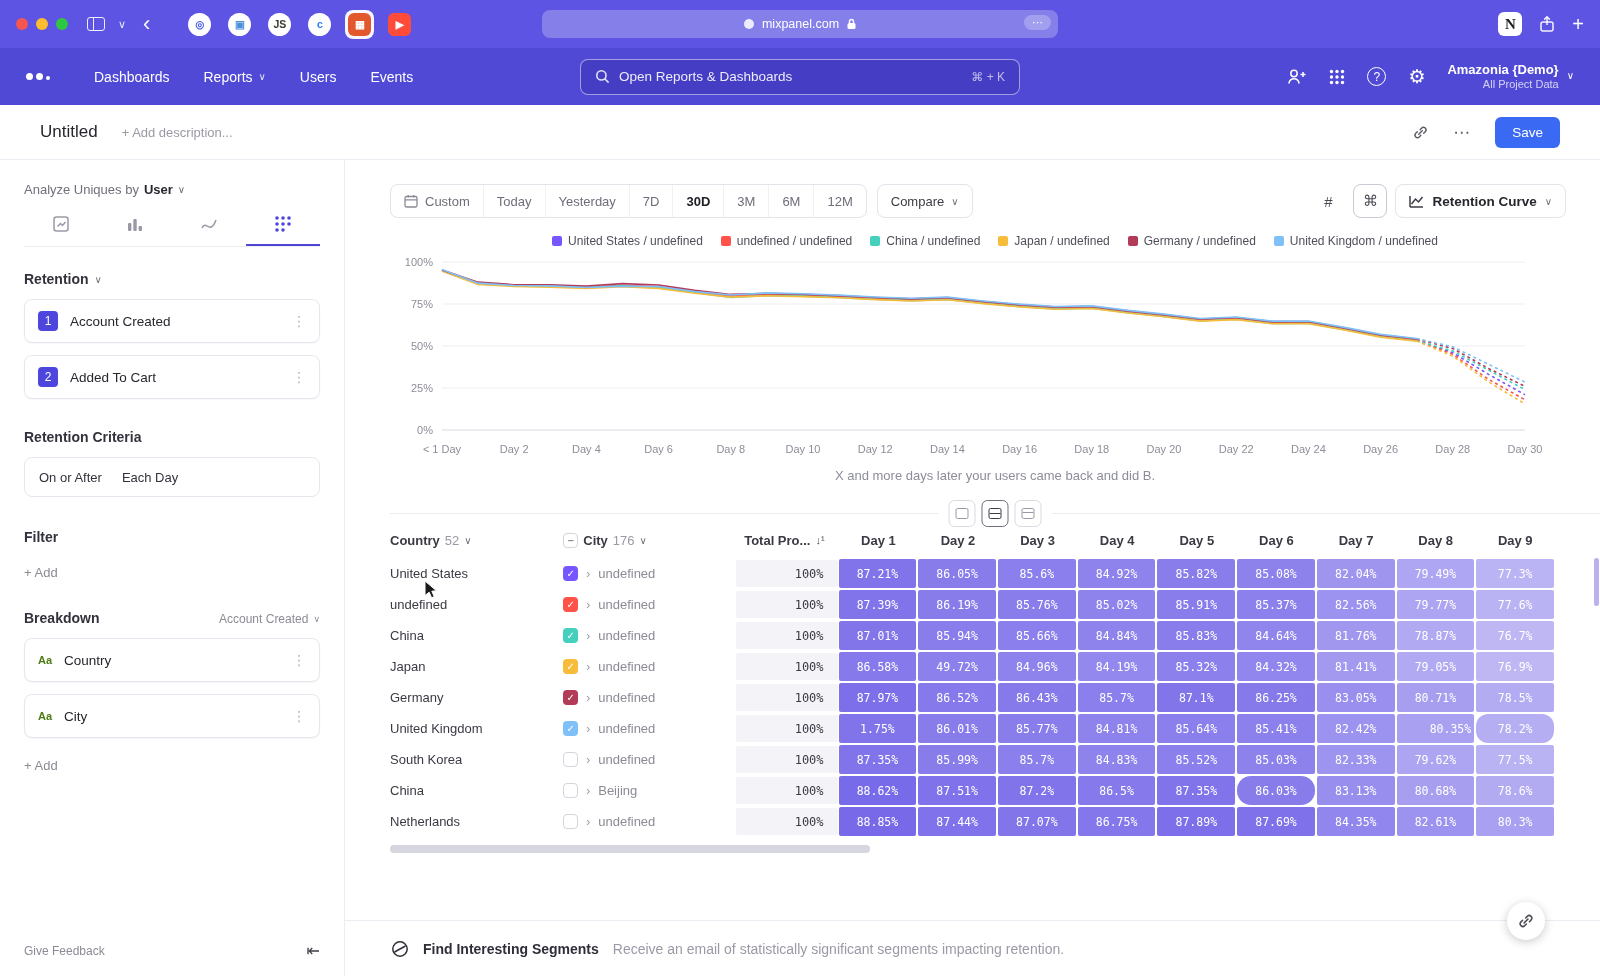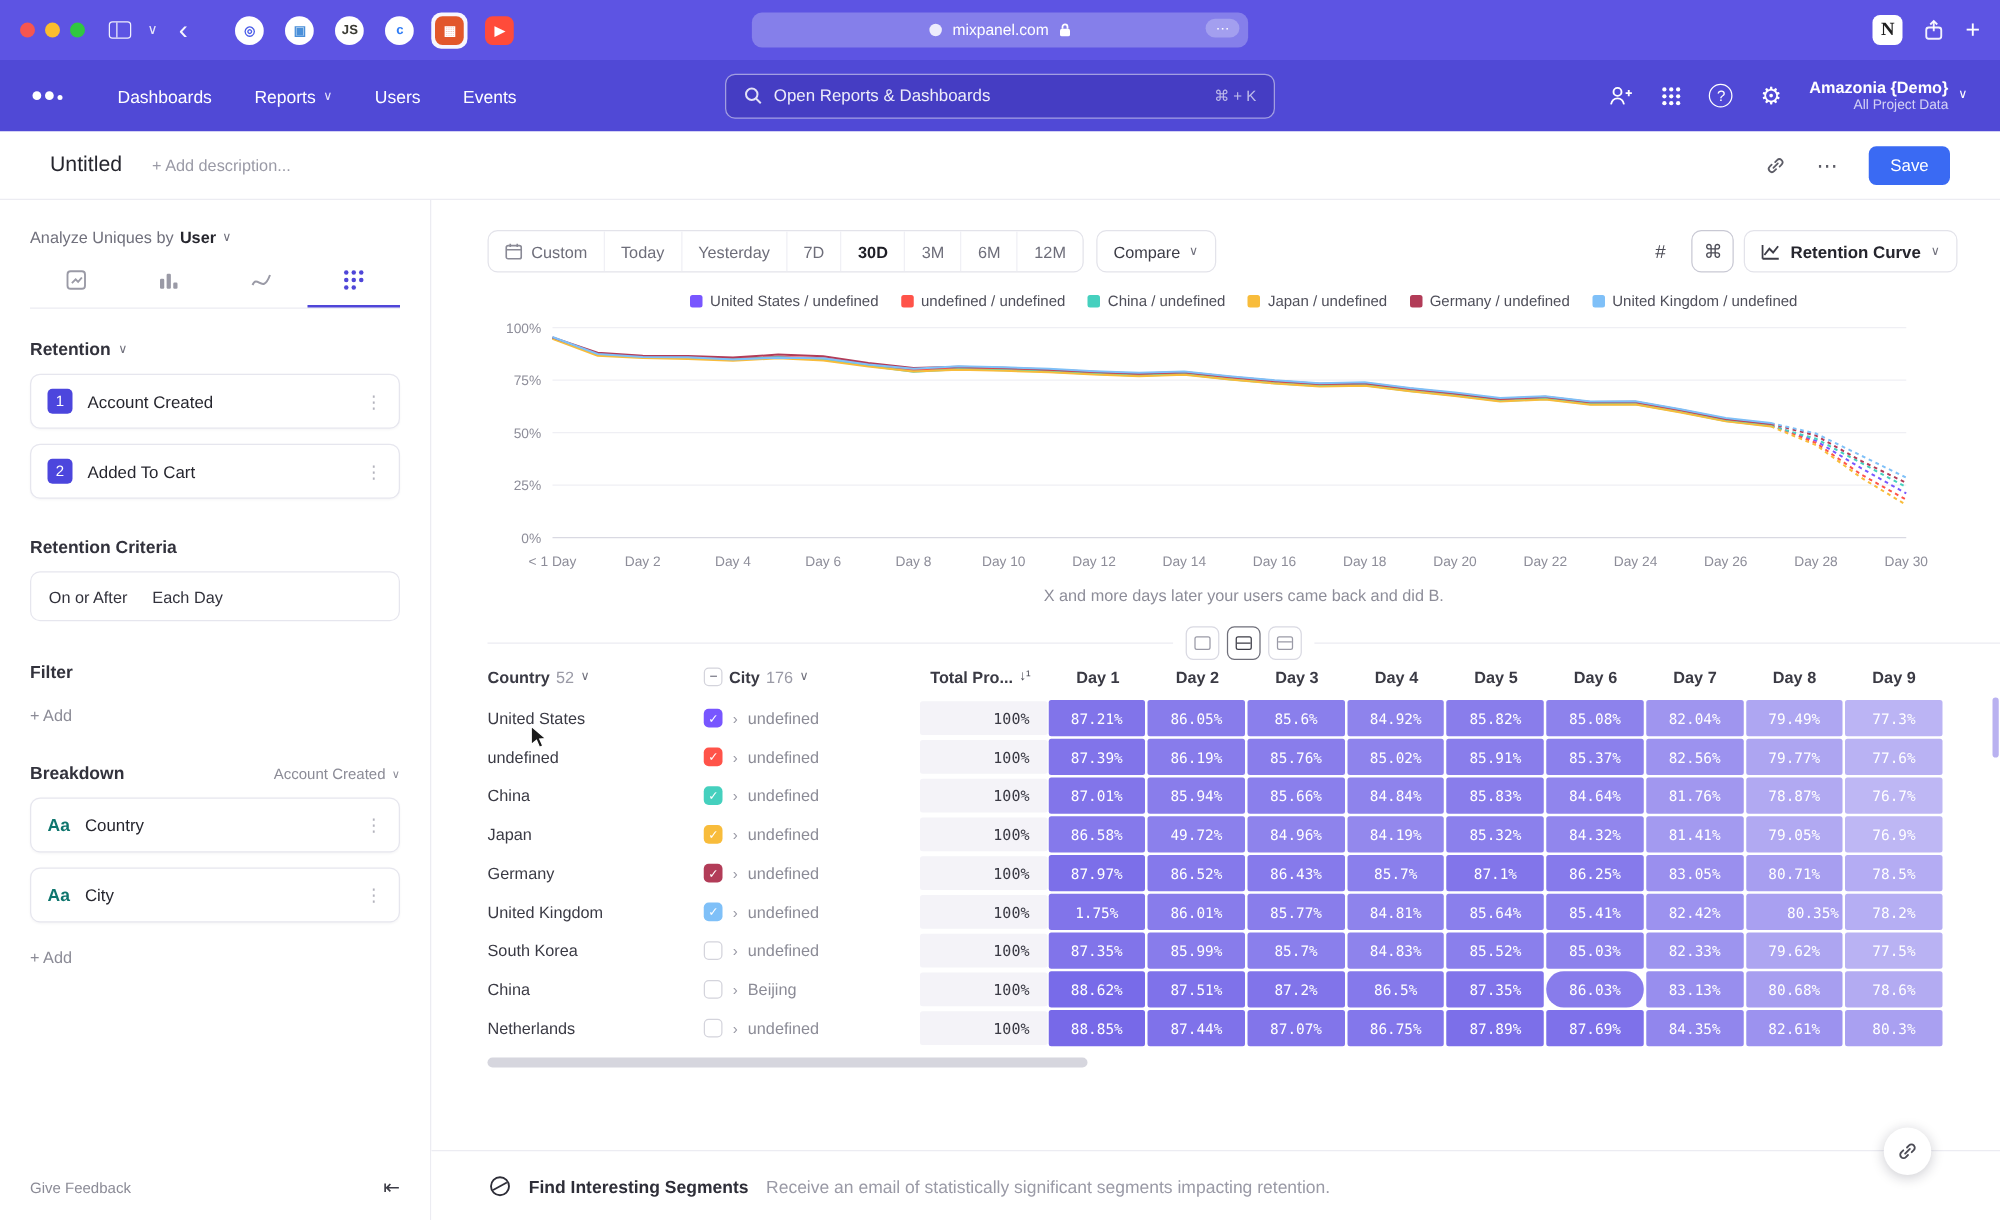--- a/index.html
+++ b/index.html
@@ -13,21 +13,21 @@
   .win-ic{color:rgba(255,255,255,.9);font-size:15px;line-height:1;display:flex;align-items:center}
   .sb-ic{width:18px;height:14px;border:1.6px solid rgba(255,255,255,.9);border-radius:3px;position:relative}
   .sb-ic::before{content:"";position:absolute;left:4.5px;top:0;bottom:0;width:1.6px;background:rgba(255,255,255,.9)}
   .chev-sm{font-size:11px;color:rgba(255,255,255,.85)}
   .back{font-size:22px;color:rgba(255,255,255,.95);margin-left:4px}
   .ext-row{display:flex;align-items:center;gap:11px;margin-left:22px}
   .ext-wrap{display:flex;align-items:center;justify-content:center;border-radius:8px;padding:3px}
   .ext-wrap.active{background:rgba(255,255,255,.95)}
   .ext{width:23px;height:23px;border-radius:50%;display:flex;align-items:center;justify-content:center;font-size:10.5px;font-weight:bold}
   .ext.square{border-radius:6px}
-  .url-pill{position:absolute;left:50%;top:10px;transform:translateX(-50%);width:397px;height:28px;background:rgba(255,255,255,.25);border-radius:8px;display:flex;align-items:center;justify-content:center;gap:7px;color:#fff;font-size:12.5px}
+  .url-pill{position:absolute;left:50%;top:10px;transform:translateX(-50%);width:516px;height:28px;background:rgba(255,255,255,.25);border-radius:8px;display:flex;align-items:center;justify-content:center;gap:7px;color:#fff;font-size:12.5px}
   .url-pill .dots{position:absolute;right:7px;top:5px;background:rgba(255,255,255,.25);border-radius:9px;padding:1px 8px;font-size:11px;color:#fff}
   .brow-right{margin-left:auto;display:flex;align-items:center;gap:16px}
   .notion{width:24px;height:24px;background:#fff;border-radius:6px;color:#1f1f1f;font-family:"Liberation Serif",serif;font-weight:bold;font-size:15px;display:flex;align-items:center;justify-content:center}
   .plus{color:#fff;font-size:20px;font-weight:300}
 
   
   .app-header{height:57px;background:#5049d6;display:flex;align-items:center;padding:0 26px;position:relative;color:#fff}
   .logo{display:flex;align-items:center;gap:3px;margin-right:44px}
   .logo i{background:#fff;border-radius:50%;display:block}
   .logo .d1,.logo .d2{width:7px;height:7px}
@@ -69,21 +69,21 @@
   .sec-h .chev{font-size:10px;color:#70707c;font-weight:normal}
   .card{margin-top:12px;border:1px solid #e6e6ee;border-radius:8px;height:44px;display:flex;align-items:center;padding:0 13px;gap:12px;background:#fff;box-shadow:0 1px 2px rgba(30,30,60,.04)}
   .badge{width:20px;height:20px;border-radius:4px;background:#4c46dd;color:#fff;font-size:12px;display:flex;align-items:center;justify-content:center;flex-shrink:0}
   .card .lbl{font-size:13.5px;color:#26262e}
   .kebab{margin-left:auto;color:#b3b3bd;font-size:14px}
   .crit-card{margin-top:12px;border:1px solid #e6e6ee;border-radius:8px;height:40px;display:flex;align-items:center;padding:0 14px;gap:20px;font-size:13px;color:#32323c}
   .add-link{margin-top:20px;font-size:13px;color:#8b8b96;display:flex;align-items:center;gap:4px}
   .bd-row{margin-top:30px;display:flex;align-items:baseline}
   .bd-row .sec-h2{font-size:14px;font-weight:bold;color:#32323c}
   .bd-scope{margin-left:auto;font-size:12px;color:#8b8b96;display:flex;gap:5px;align-items:center}
-  .aa{color:#0f766e;font-size:14px;font-weight:bold}
+  .aa{color:#4d7c0f;font-size:11px;font-weight:bold}
   .side-foot{position:absolute;left:24px;right:24px;bottom:16px;display:flex;align-items:center;justify-content:space-between}
   .feedback{font-size:12px;color:#8b8b96}
   .collapse{font-size:16px;color:#3c3c46}
 
   
   .toolbar{display:flex;align-items:center;margin-right:34px}
   .seg{display:flex;border:1px solid #e3e3ea;border-radius:8px;height:34px;background:#fff;overflow:hidden}
   .seg-item{padding:0 13px;display:flex;align-items:center;gap:7px;font-size:13px;color:#6e6e7a;cursor:pointer;white-space:nowrap}
   .seg-item + .seg-item{border-left:1px solid #f0f0f5}
   .seg-item.selected{color:#1e1e26;font-weight:bold}
@@ -771,21 +771,21 @@
             <div class="td day">
               <div class="day-val" style="background: rgba(116, 102, 232, 0.83);">85.41%</div>
             </div>
             <div class="td day">
               <div class="day-val" style="background: rgba(116, 102, 232, 0.71);">82.42%</div>
             </div>
             <div class="td day">
               <div class="day-val" style="background: rgba(116, 102, 232, 0.62); padding-left: 30px;">80.35%</div>
             </div>
             <div class="td day">
-              <div class="day-val" style="background: rgba(116, 102, 232, 0.53);">78.2%</div>
+              <div class="day-val" style="background: rgba(116, 102, 232, 0.53); border-radius: 12px;">78.2%</div>
             </div>
           </div>
           <div class="tr">
             <div class="td country">South Korea</div>
             <div class="td city">
               <span class="cbx"></span>
               <span class="row-chev">›</span>
               <span class="city-name">undefined</span>
             </div>
             <div class="td total">

